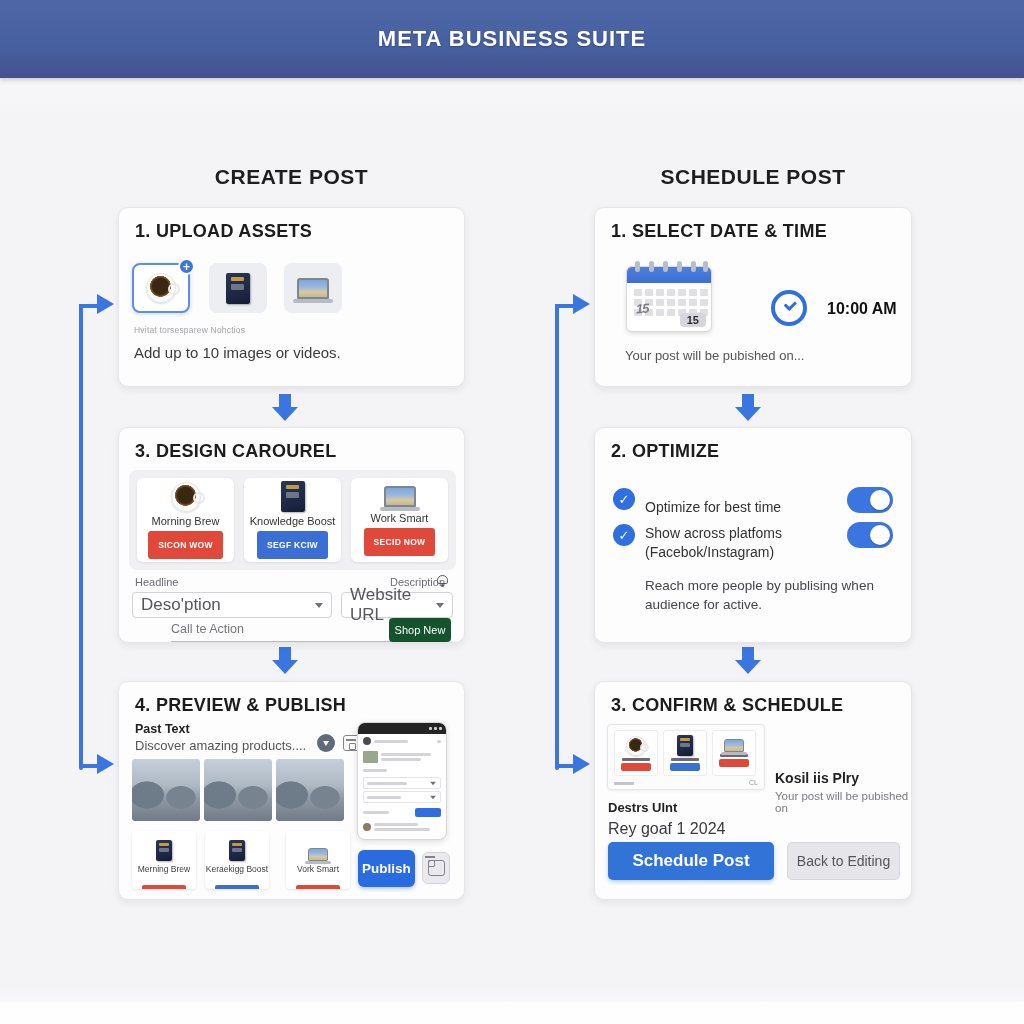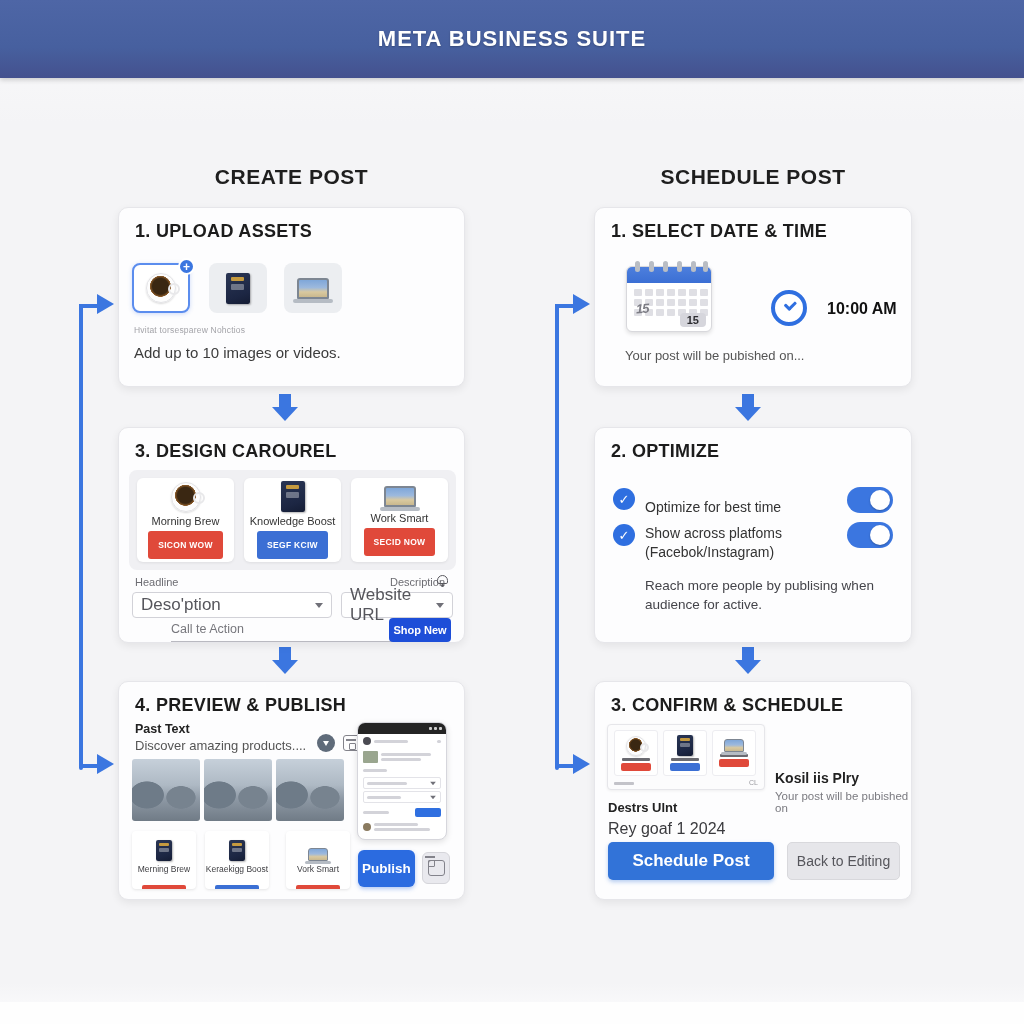--- a/index.html
+++ b/index.html
@@ -84,21 +84,21 @@
           letter-spacing:.3px; white-space:nowrap; }
   .pill.red { background:#e0493a; } .pill.blue { background:#3b6fd4; }
   .form-label { position:absolute; font-size:11px; color:#6c6c72; }
   .select { position:absolute; height:26px; background:#fff; border:1px solid #d2d2d8; border-radius:4px;
             display:flex; align-items:center; justify-content:space-between; padding:0 8px; }
   .select span { font-size:17px; color:#56565c; }
   .chev { width:0; height:0; border-left:4px solid transparent; border-right:4px solid transparent;
           border-top:5px solid #707078; }
   .cta-field { position:absolute; font-size:12.5px; color:#77777d; border-bottom:1.5px solid #b9b9c0;
                padding-bottom:5px; }
-  .btn-blue-sm { position:absolute; background:#1d4ed8; color:#fff; font-size:11px; font-weight:700;
+  .btn-blue-sm { position:absolute; background:#14532d; color:#fff; font-size:11px; font-weight:400;
                  border-radius:4px; display:flex; align-items:center; justify-content:center; }
   .bell { position:absolute; width:11px; height:9px; border:1.5px solid #5a5a60;
           border-radius:6px 6px 2px 2px; }
   .bell::after { content:""; position:absolute; left:2.5px; bottom:-4px; width:3px; height:3px;
                  border-radius:50%; background:#5a5a60; }
 
   
   .bold-xs { position:absolute; font-size:12.5px; font-weight:700; color:#222; }
   .gray-sm { position:absolute; font-size:13px; color:#555; }
   .circle-icon { position:absolute; width:18px; height:18px; border-radius:50%; background:#5f6b7a;

